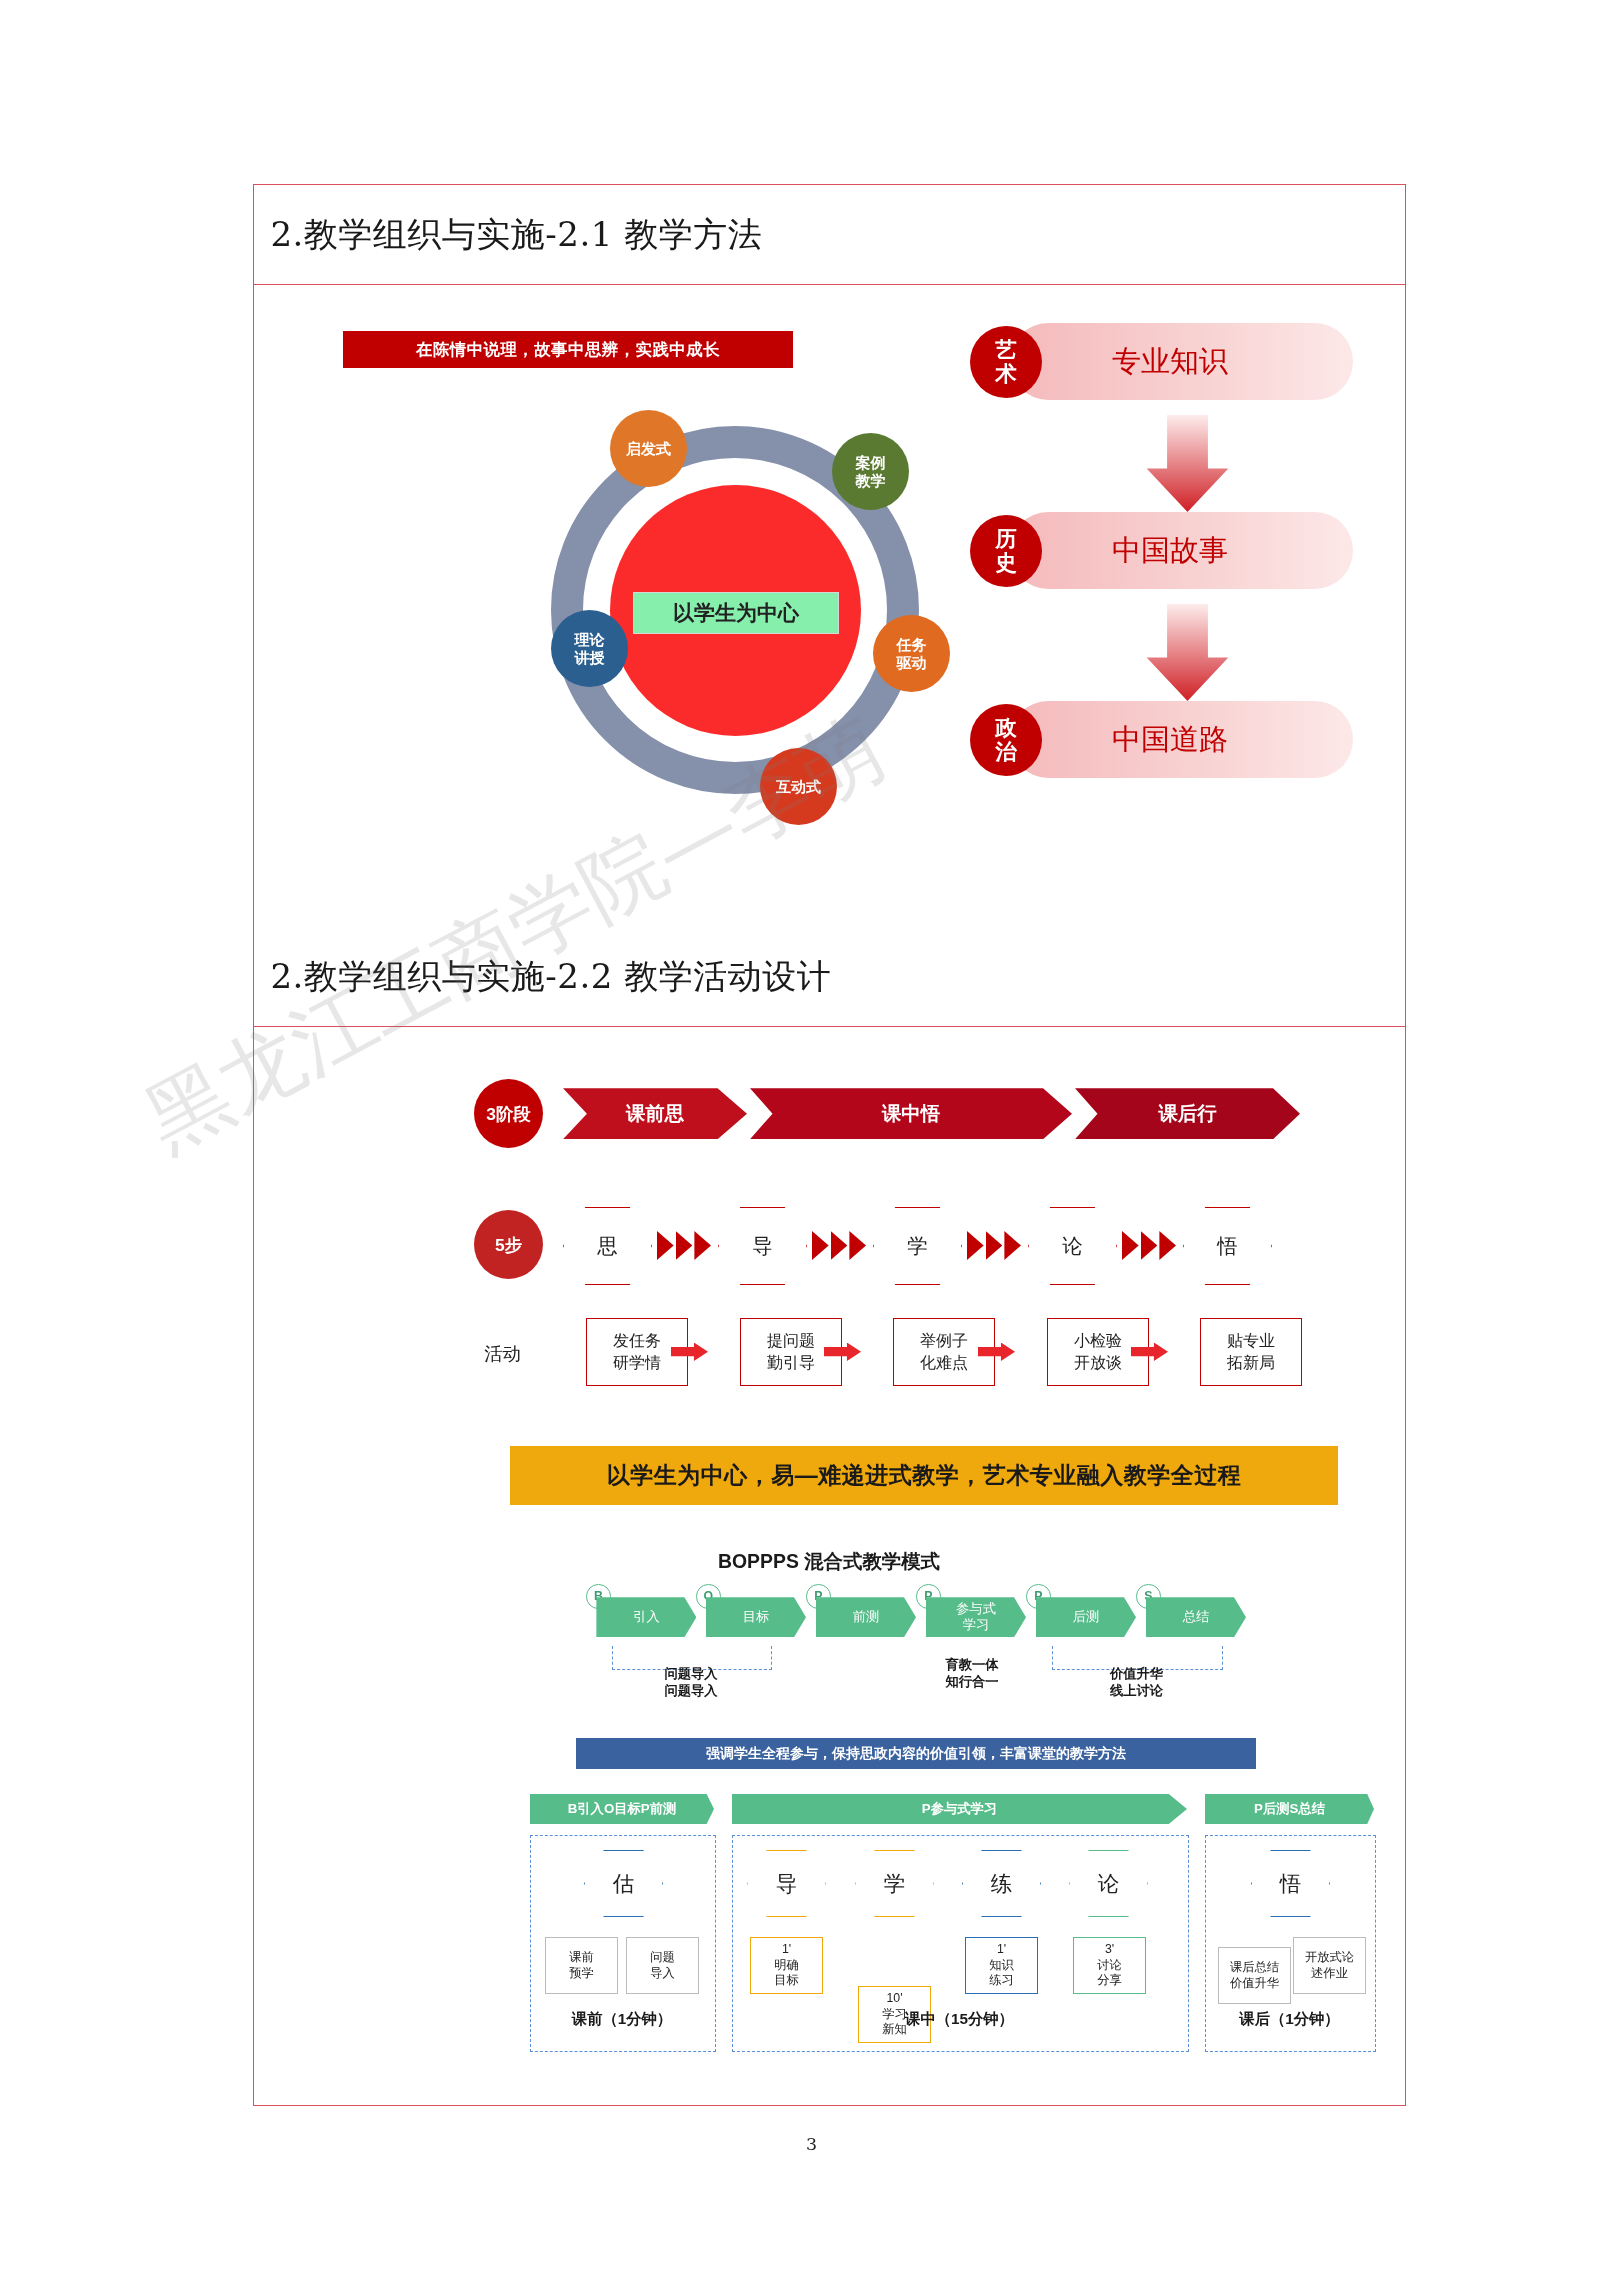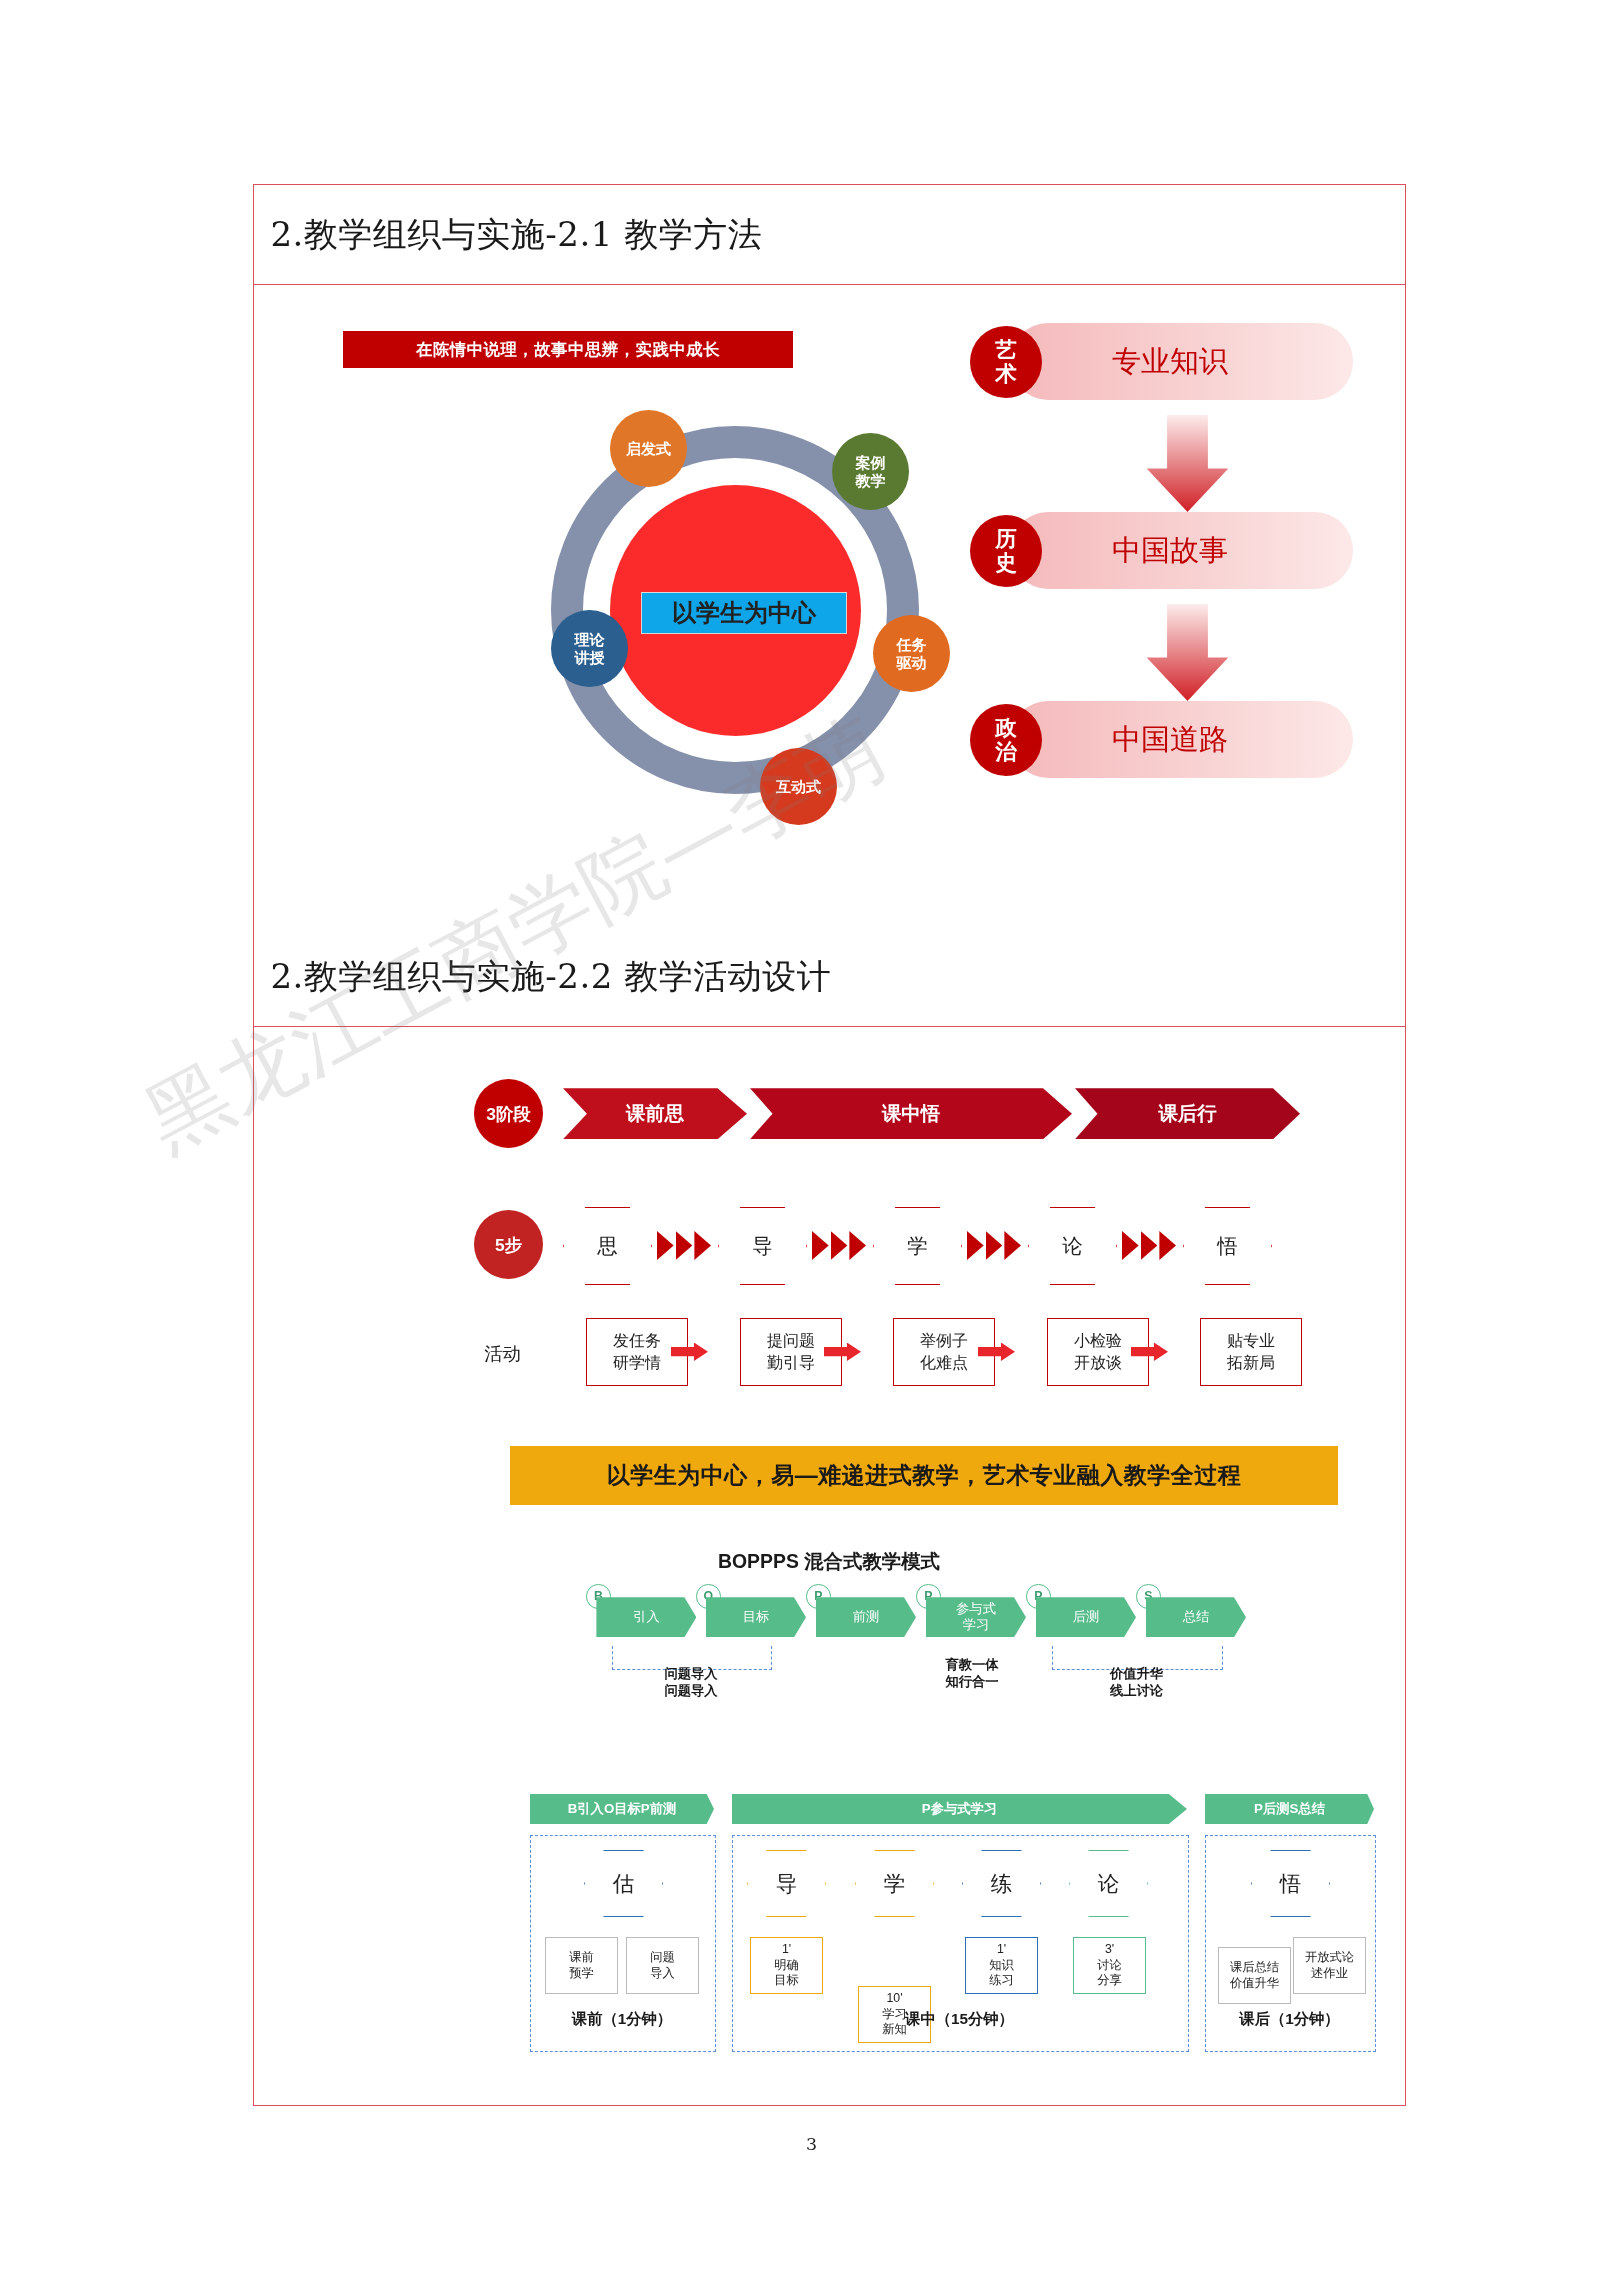--- a/index.html
+++ b/index.html
@@ -34,22 +34,22 @@
   
   .banner{
     position:absolute;left:89px;top:46px;width:450px;height:37px;background:#c00000;
     color:#fff;font-size:16.4px;display:flex;align-items:center;justify-content:center;
     font-weight:bold;letter-spacing:0.5px;
   }
   .ring-wrap{position:absolute;left:261px;top:105px;width:440px;height:440px;}
   .ring{position:absolute;left:36px;top:36px;width:368px;height:368px;border:32px solid #8590ab;border-radius:50%;box-sizing:border-box;}
   .ring-core{position:absolute;left:95px;top:95px;width:251px;height:251px;border-radius:50%;background:#fc2b2b;}
   .core-label{
-    position:absolute;left:118px;top:202px;width:204px;height:40px;background:#0ea5e9;border:1px solid #d8d8d8;
-    display:flex;align-items:center;justify-content:center;font-size:24px;color:#222;font-weight:bold;margin-left:8px;
+    position:absolute;left:118px;top:202px;width:204px;height:40px;background:#86efac;border:1px solid #d8d8d8;
+    display:flex;align-items:center;justify-content:center;font-size:21px;color:#222;font-weight:bold;
   }
   .bub{position:absolute;width:77px;height:77px;border-radius:50%;color:#fff;display:flex;flex-direction:column;
     align-items:center;justify-content:center;font-size:15px;font-weight:bold;line-height:1.2;text-align:center;}
   .bub-1{left:95px;top:20.4px;background:#e07628;}
   .bub-2{left:317px;top:43px;background:#5a7a32;}
   .bub-3{left:358px;top:225px;background:#e06a20;}
   .bub-4{left:245px;top:358px;background:#d63a1e;}
   .bub-5{left:36px;top:220px;background:#2a5f8f;}
 
   
@@ -302,20 +302,21 @@
       <div>育教一体</div>
       <div>知行合一</div>
     </div>
 
     <div class="dash" style="left:798px;top:619px;width:169px;"></div>
     <div class="bop-note" style="left:798px;top:638px;width:169px;">
       <div>价值升华</div>
       <div>线上讨论</div>
     </div>
 
+    <div class="blue-bar">强调学生全程参与，保持思政内容的价值引领，丰富课堂的教学方法</div>
 
     <div class="grp-head" style="left:276px;top:767px;width:184px;">B引入O目标P前测</div>
     <div class="grp-box" style="left:276px;top:808px;width:184px;height:215px;"></div>
     <div class="hexsm" style="left:330px;top:823px;">估</div>
     <div class="minibox" style="left:291px;top:910px;">
       <span>课前</span>
       <span>预学</span>
     </div>
     <div class="minibox" style="left:372px;top:910px;">
       <span>问题</span>

